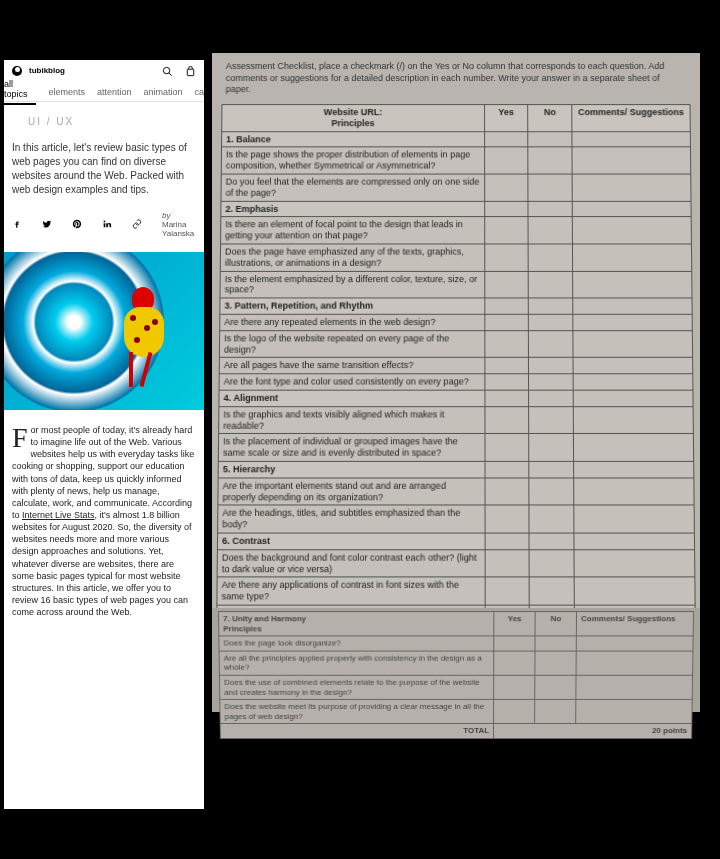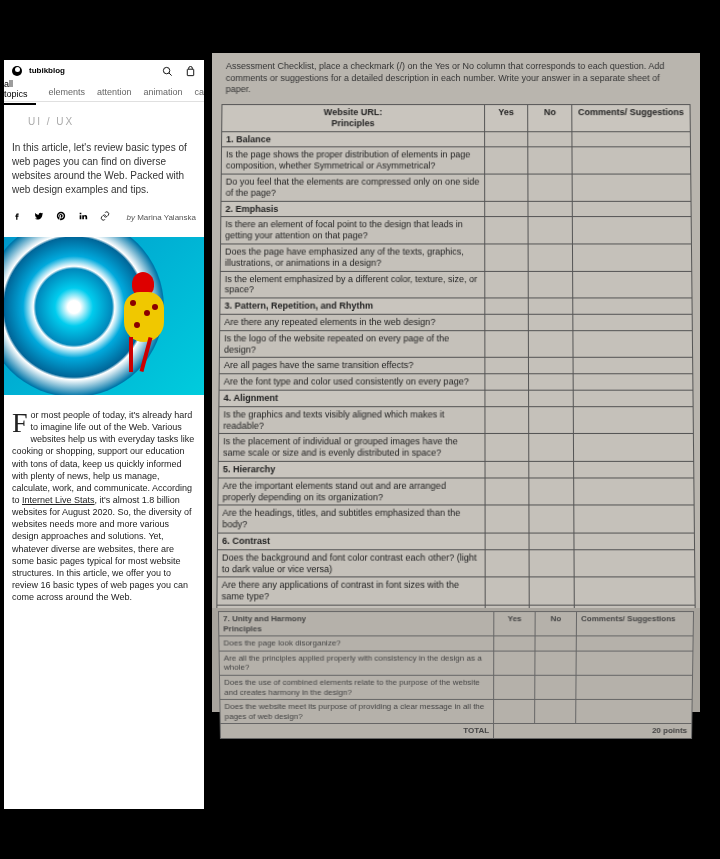--- a/index.html
+++ b/index.html
@@ -10,21 +10,21 @@
 .lcirc{width:10px;height:10px;background:#000;border-radius:50%;position:relative}
 .lcirc:after{content:'';position:absolute;width:5px;height:5px;background:#fff;border-radius:50%;left:3px;top:1px}
 .logot{font-weight:bold;font-size:8px}
 .hicons{display:flex;gap:12px}
 .sico{width:11px;height:11px;display:flex;align-items:center;justify-content:center}
 .tabs{display:flex;gap:12px;padding:0 0;font-size:9px;color:#666;height:20px;align-items:center;border-bottom:1px solid #e0e0e0}
 .tab.active{color:#000;border-bottom:2px solid #000;padding-bottom:4px}
 .meta{padding:14px 24px 0;font-size:10px;color:#aaa;letter-spacing:2px}
 .title{padding:8px 8px 0;font-family:Georgia,serif;font-size:22px;line-height:1.1;color:#000}
 .sub{padding:14px 8px 0;font-size:10px;line-height:1.4;color:#333}
-.soc{padding:14px 8px;display:flex;align-items:center;gap:12px;font-size:10px}
+.soc{padding:14px 8px;display:flex;align-items:center;gap:20px;font-size:10px}
 .auth{margin-left:auto;font-size:8px;color:#555}
 .auth i{font-style:italic}
 .hero{height:158px;background:linear-gradient(135deg,#0099cc,#00ccdd);position:relative;overflow:hidden}
 .swirl{position:absolute;left:-20px;top:-20px;width:180px;height:180px;border-radius:50%;background:radial-gradient(circle at 50% 50%,#fff 5%,#00ccee 15%,#0088bb 30%,#fff 32%,#00aadd 40%,#006699 55%,#fff 57%,#0077aa 70%)}
 .char{position:absolute;right:30px;top:20px;width:60px;height:120px}
 .cbody{position:absolute;top:35px;left:10px;width:40px;height:50px;background:#f0c800;border-radius:20px 20px 25px 25px}
 .cdot{position:absolute;width:6px;height:6px;background:#8b0000;border-radius:50%}
 .chead{position:absolute;top:15px;left:18px;width:22px;height:24px;background:#d00;border-radius:50% 50% 40% 40%}
 .cleg{position:absolute;top:80px;width:4px;height:35px;background:#c00}
 .body1{padding:14px 8px;font-size:9px;line-height:1.35;color:#222}

